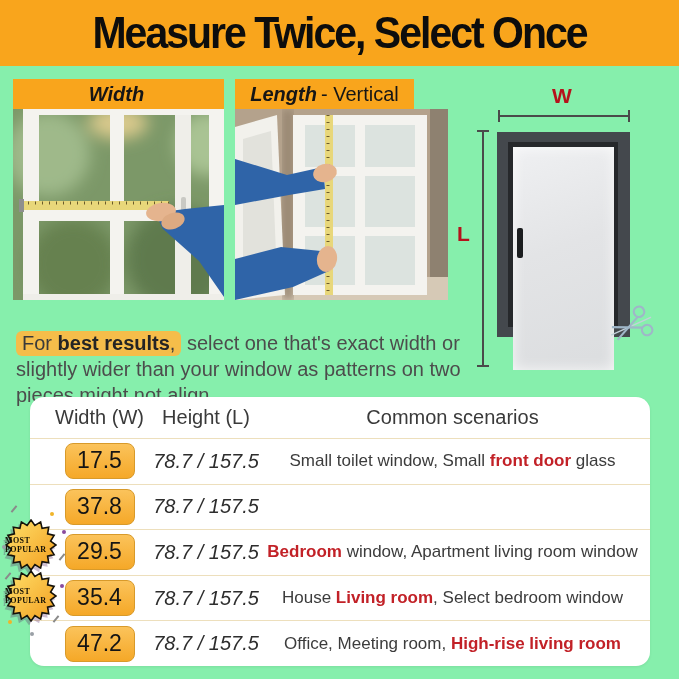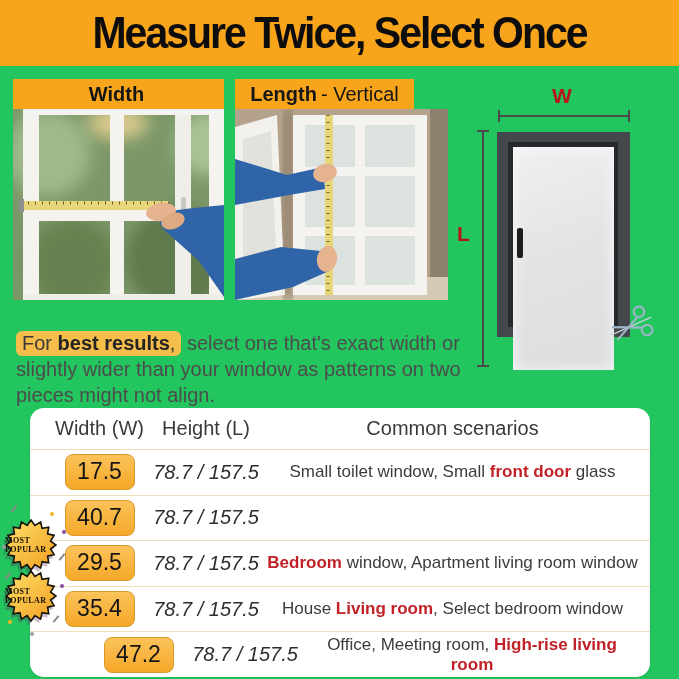--- a/index.html
+++ b/index.html
@@ -1,26 +1,26 @@
 <!DOCTYPE html>
 <html style="--orange: #F9A51C; --hl: #F5BD4A; --sep: #EDDFBC; --wordred: #C22127; --dimred: #B5121B;"><head>
 <meta charset="utf-8">
 <style>
   html,body{margin:0;padding:0;}
-  .page{position:relative;width:679px;height:679px;background:#22c55e;overflow:hidden;
+  .page{position:relative;width:679px;height:679px;background:#86efac;overflow:hidden;
         font-family:"Liberation Sans",sans-serif;}
   
   .banner{position:absolute;left:0;top:0;width:679px;height:66px;background:var(--orange,#F9A51C);
           display:flex;align-items:center;justify-content:center;}
   .banner h1{margin:0;font-size:41px;font-weight:bold;letter-spacing:-2px;color:#0D0D0D;
              transform:scaleY(1.06);white-space:nowrap;}
   
   .panel-hd{position:absolute;top:79px;height:30px;background:var(--orange,#F9A51C);
             display:flex;align-items:center;justify-content:center;font-size:20px;color:#161616;}
-  .panel-hd b{margin-right:4px;}
+  .panel-hd b{margin-right:4px;font-style:italic;}
   .hd-width{left:13px;width:211px;}
   .hd-length{left:235px;width:179px;}
   
   .photo{position:absolute;top:109px;height:191px;display:block;}
   .photo-width{left:13px;width:211px;}
   .photo-length{left:235px;width:213px;}
   
   .door-frame{position:absolute;left:497px;top:132px;width:133px;height:205px;background:#44484D;}
   .door-inner{position:absolute;left:11px;top:10px;right:12px;bottom:10px;background:#26282B;}
   .film{position:absolute;left:513px;top:147px;width:101px;height:223px;
@@ -35,30 +35,30 @@
   .dim-l i.t1{top:0;} .dim-l i.t2{bottom:0;}
   .dim-label{position:absolute;font-size:21px;font-weight:bold;color:var(--dimred,#B5121B);}
   .w-label{left:552px;top:84px;}
   .l-label{left:457px;top:222px;}
   .scissors{position:absolute;left:610px;top:306px;width:44px;height:44px;transform:rotate(-24deg);}
   
   .note{position:absolute;left:16px;top:310px;width:456px;font-size:20px;line-height:26px;color:#4C4C4C;}
   .note .hl{background:var(--hl,#F5BD4A);border-radius:6px;padding:1px 6px 2px 6px;color:#3A3A3A;}
   .note b{color:#242424;}
   
-  .card{position:absolute;left:30px;top:408px;width:620px;height:269px;background:#FFFFFF;
+  .card{position:absolute;left:30px;top:397px;width:620px;height:269px;background:#FFFFFF;
         border-radius:14px;box-shadow:0 1px 3px rgba(0,0,0,.07);display:flex;flex-direction:column;
         padding:0;box-sizing:border-box;}
   .thead,.trow{display:flex;align-items:center;padding-left:22px;padding-right:10px;box-sizing:border-box;}
   .thead{height:42px;border-bottom:1px solid var(--sep,#EDDFBC);font-size:20px;color:#3A3A3A;}
   .col-w{width:95px;display:flex;justify-content:center;}
   .col-h{width:118px;display:flex;justify-content:center;}
   .col-s{flex:1;display:flex;justify-content:center;text-align:center;}
   .trow{flex:1;border-bottom:1px solid var(--sep,#EDDFBC);}
-  .trow:last-child{border-bottom:none;margin-left:39px;}
+  .trow:last-child{border-bottom:none;}
   .size-badge{display:inline-block;min-width:64px;padding:3px 2px 4px 2px;text-align:center;
         background:linear-gradient(#FBC35B,#F5A828);border:1px solid #D89A2A;border-radius:8px;
         font-size:23px;color:#141414;}
   .cell-height{font-size:20px;color:#2D2D2D;font-style:italic;}
   .cell-scenario{font-size:17px;color:#3C3C3C;line-height:20px;}
   .cell-scenario .red{color:var(--wordred,#C22127);font-weight:bold;}
   
   .popular-badge{position:absolute;left:5px;width:52px;height:52px;
         filter:drop-shadow(-2px 3px 0 rgba(90,40,100,.30));}
   .popular-badge svg{position:absolute;left:0;top:0;}
@@ -203,21 +203,21 @@
             <span class="size-badge">17.5</span>
           </div>
       <div class="col-h cell-height">78.7 / 157.5</div>
       <div class="col-s cell-scenario">
             <span><span>Small toilet window, Small </span><span class="red">front door</span><span> glass</span></span>
           </div>
     </div>
 
     <div class="trow">
       <div class="col-w">
-            <span class="size-badge">40.7</span>
+            <span class="size-badge">37.8</span>
           </div>
       <div class="col-h cell-height">78.7 / 157.5</div>
     </div>
 
     <div class="trow">
       <div class="col-w">
             <span class="size-badge">29.5</span>
           </div>
       <div class="col-h cell-height">78.7 / 157.5</div>
       <div class="col-s cell-scenario">

